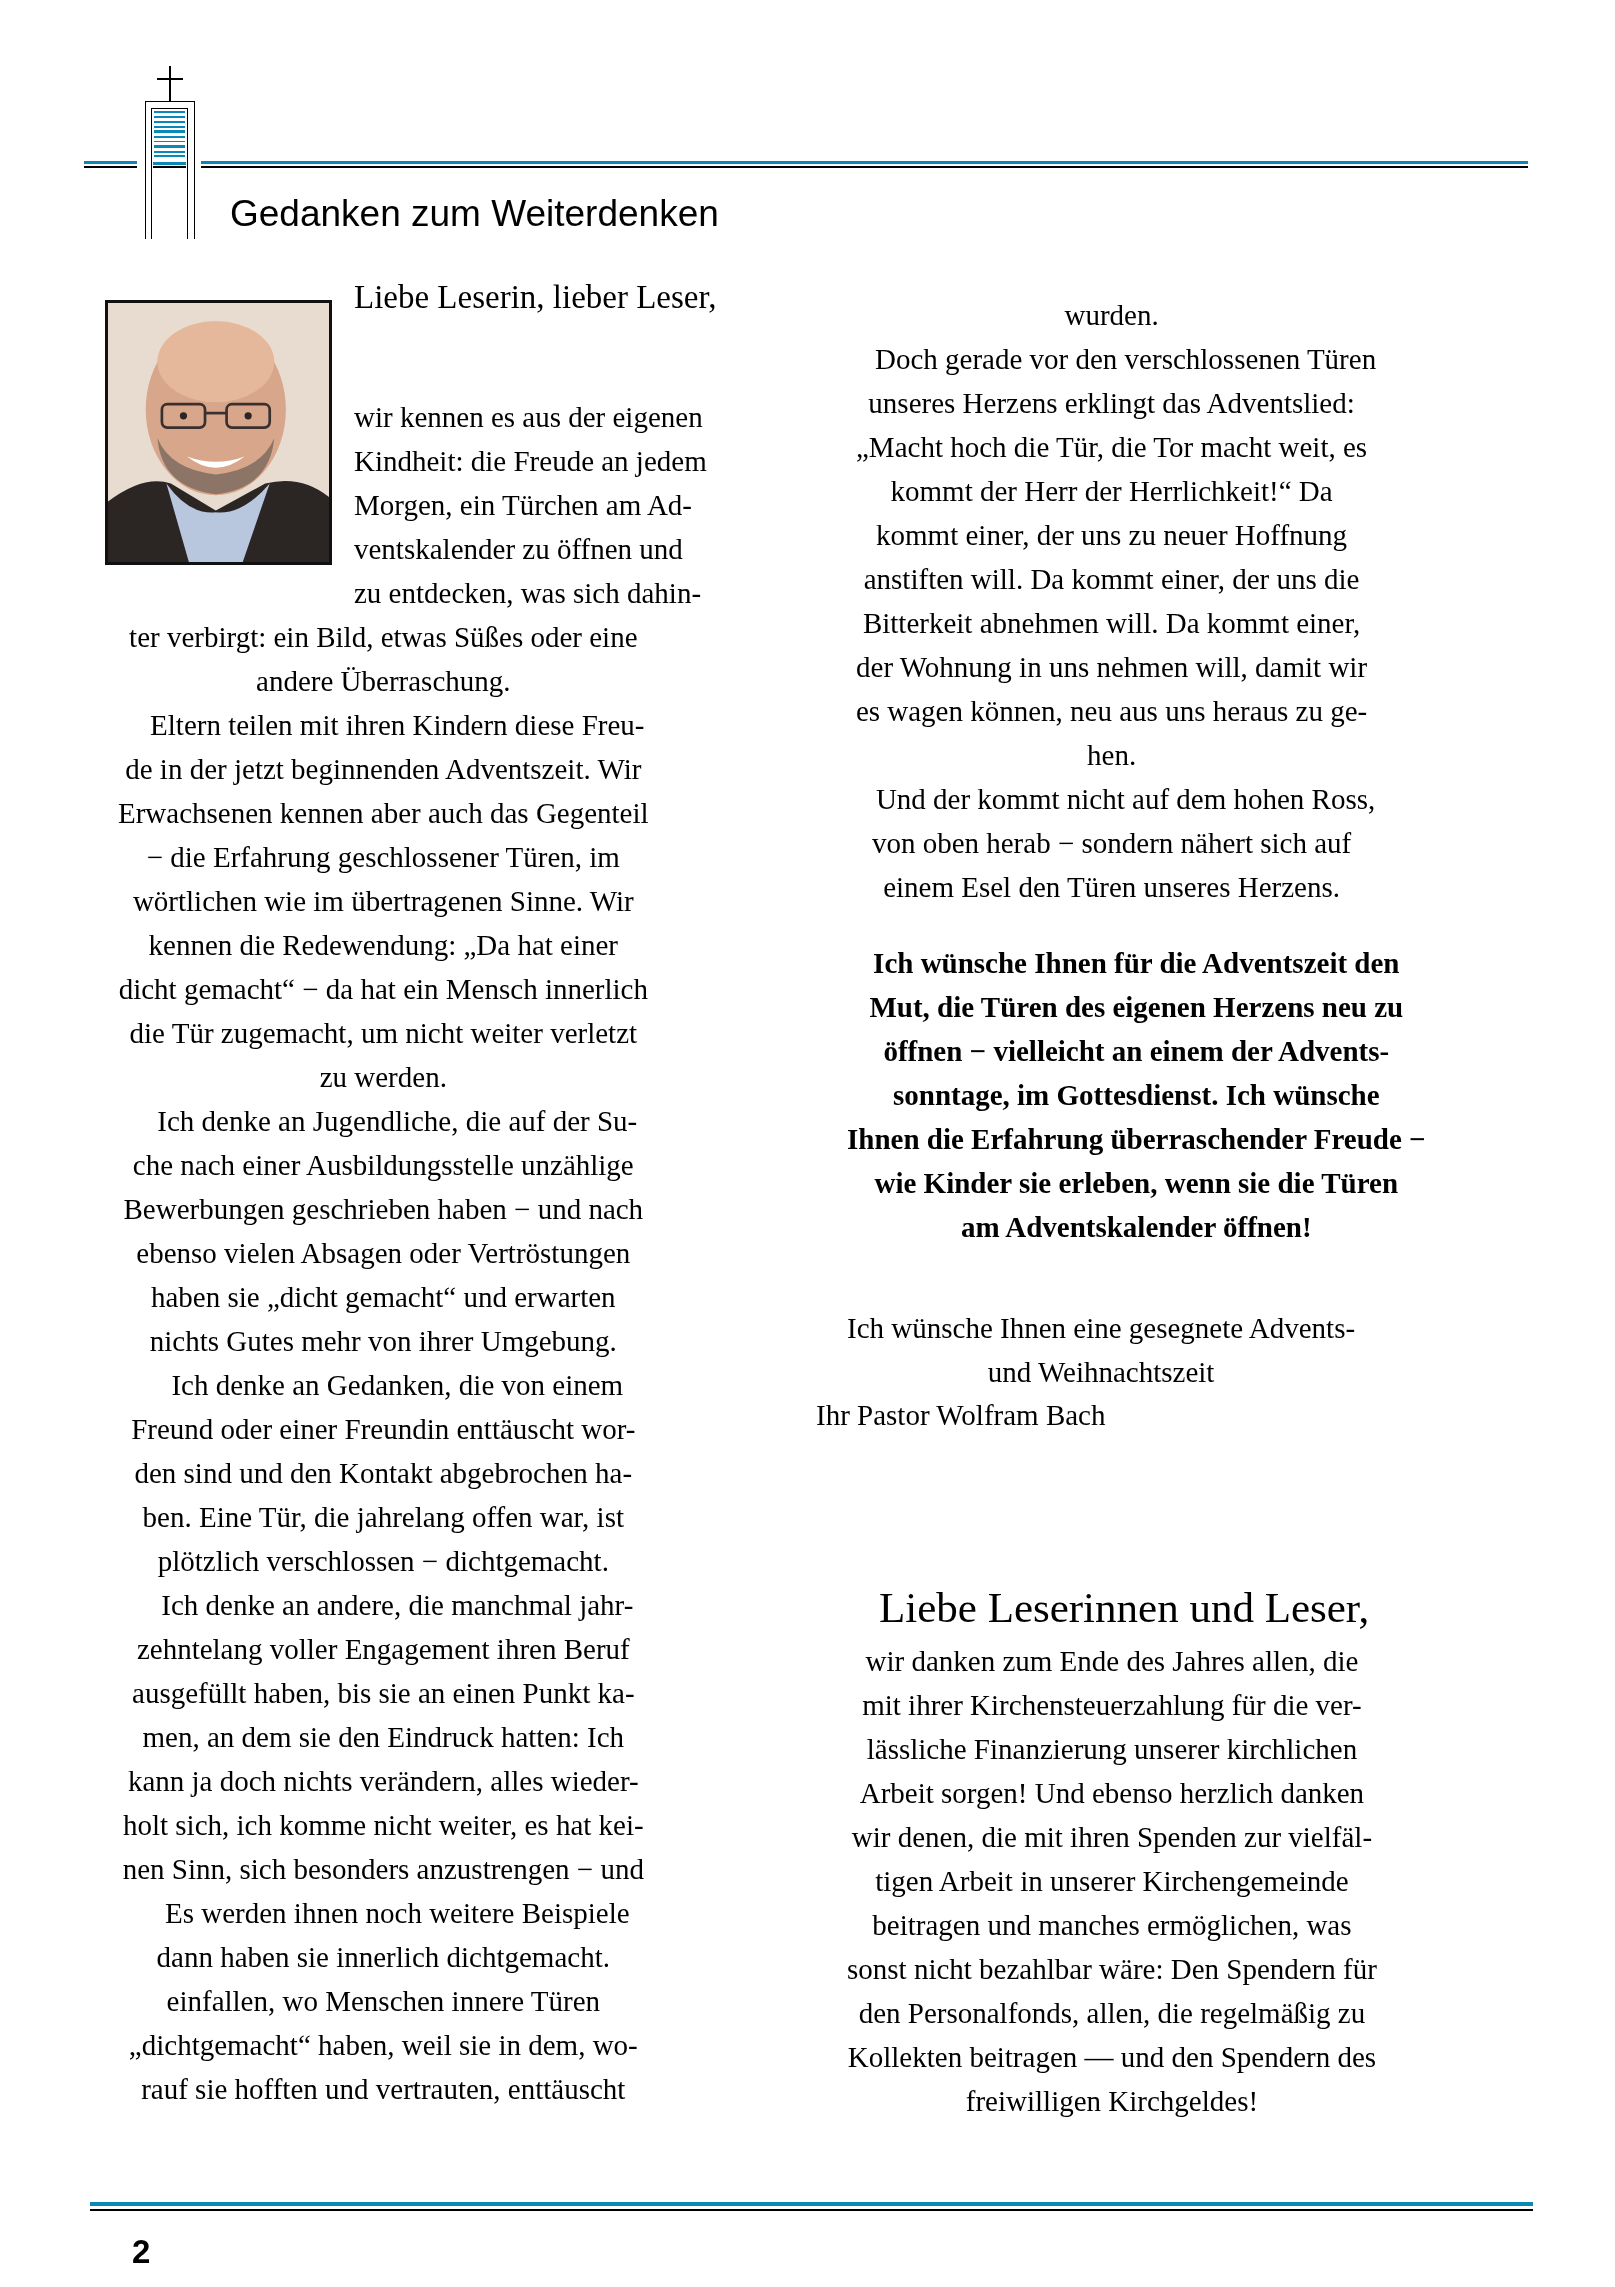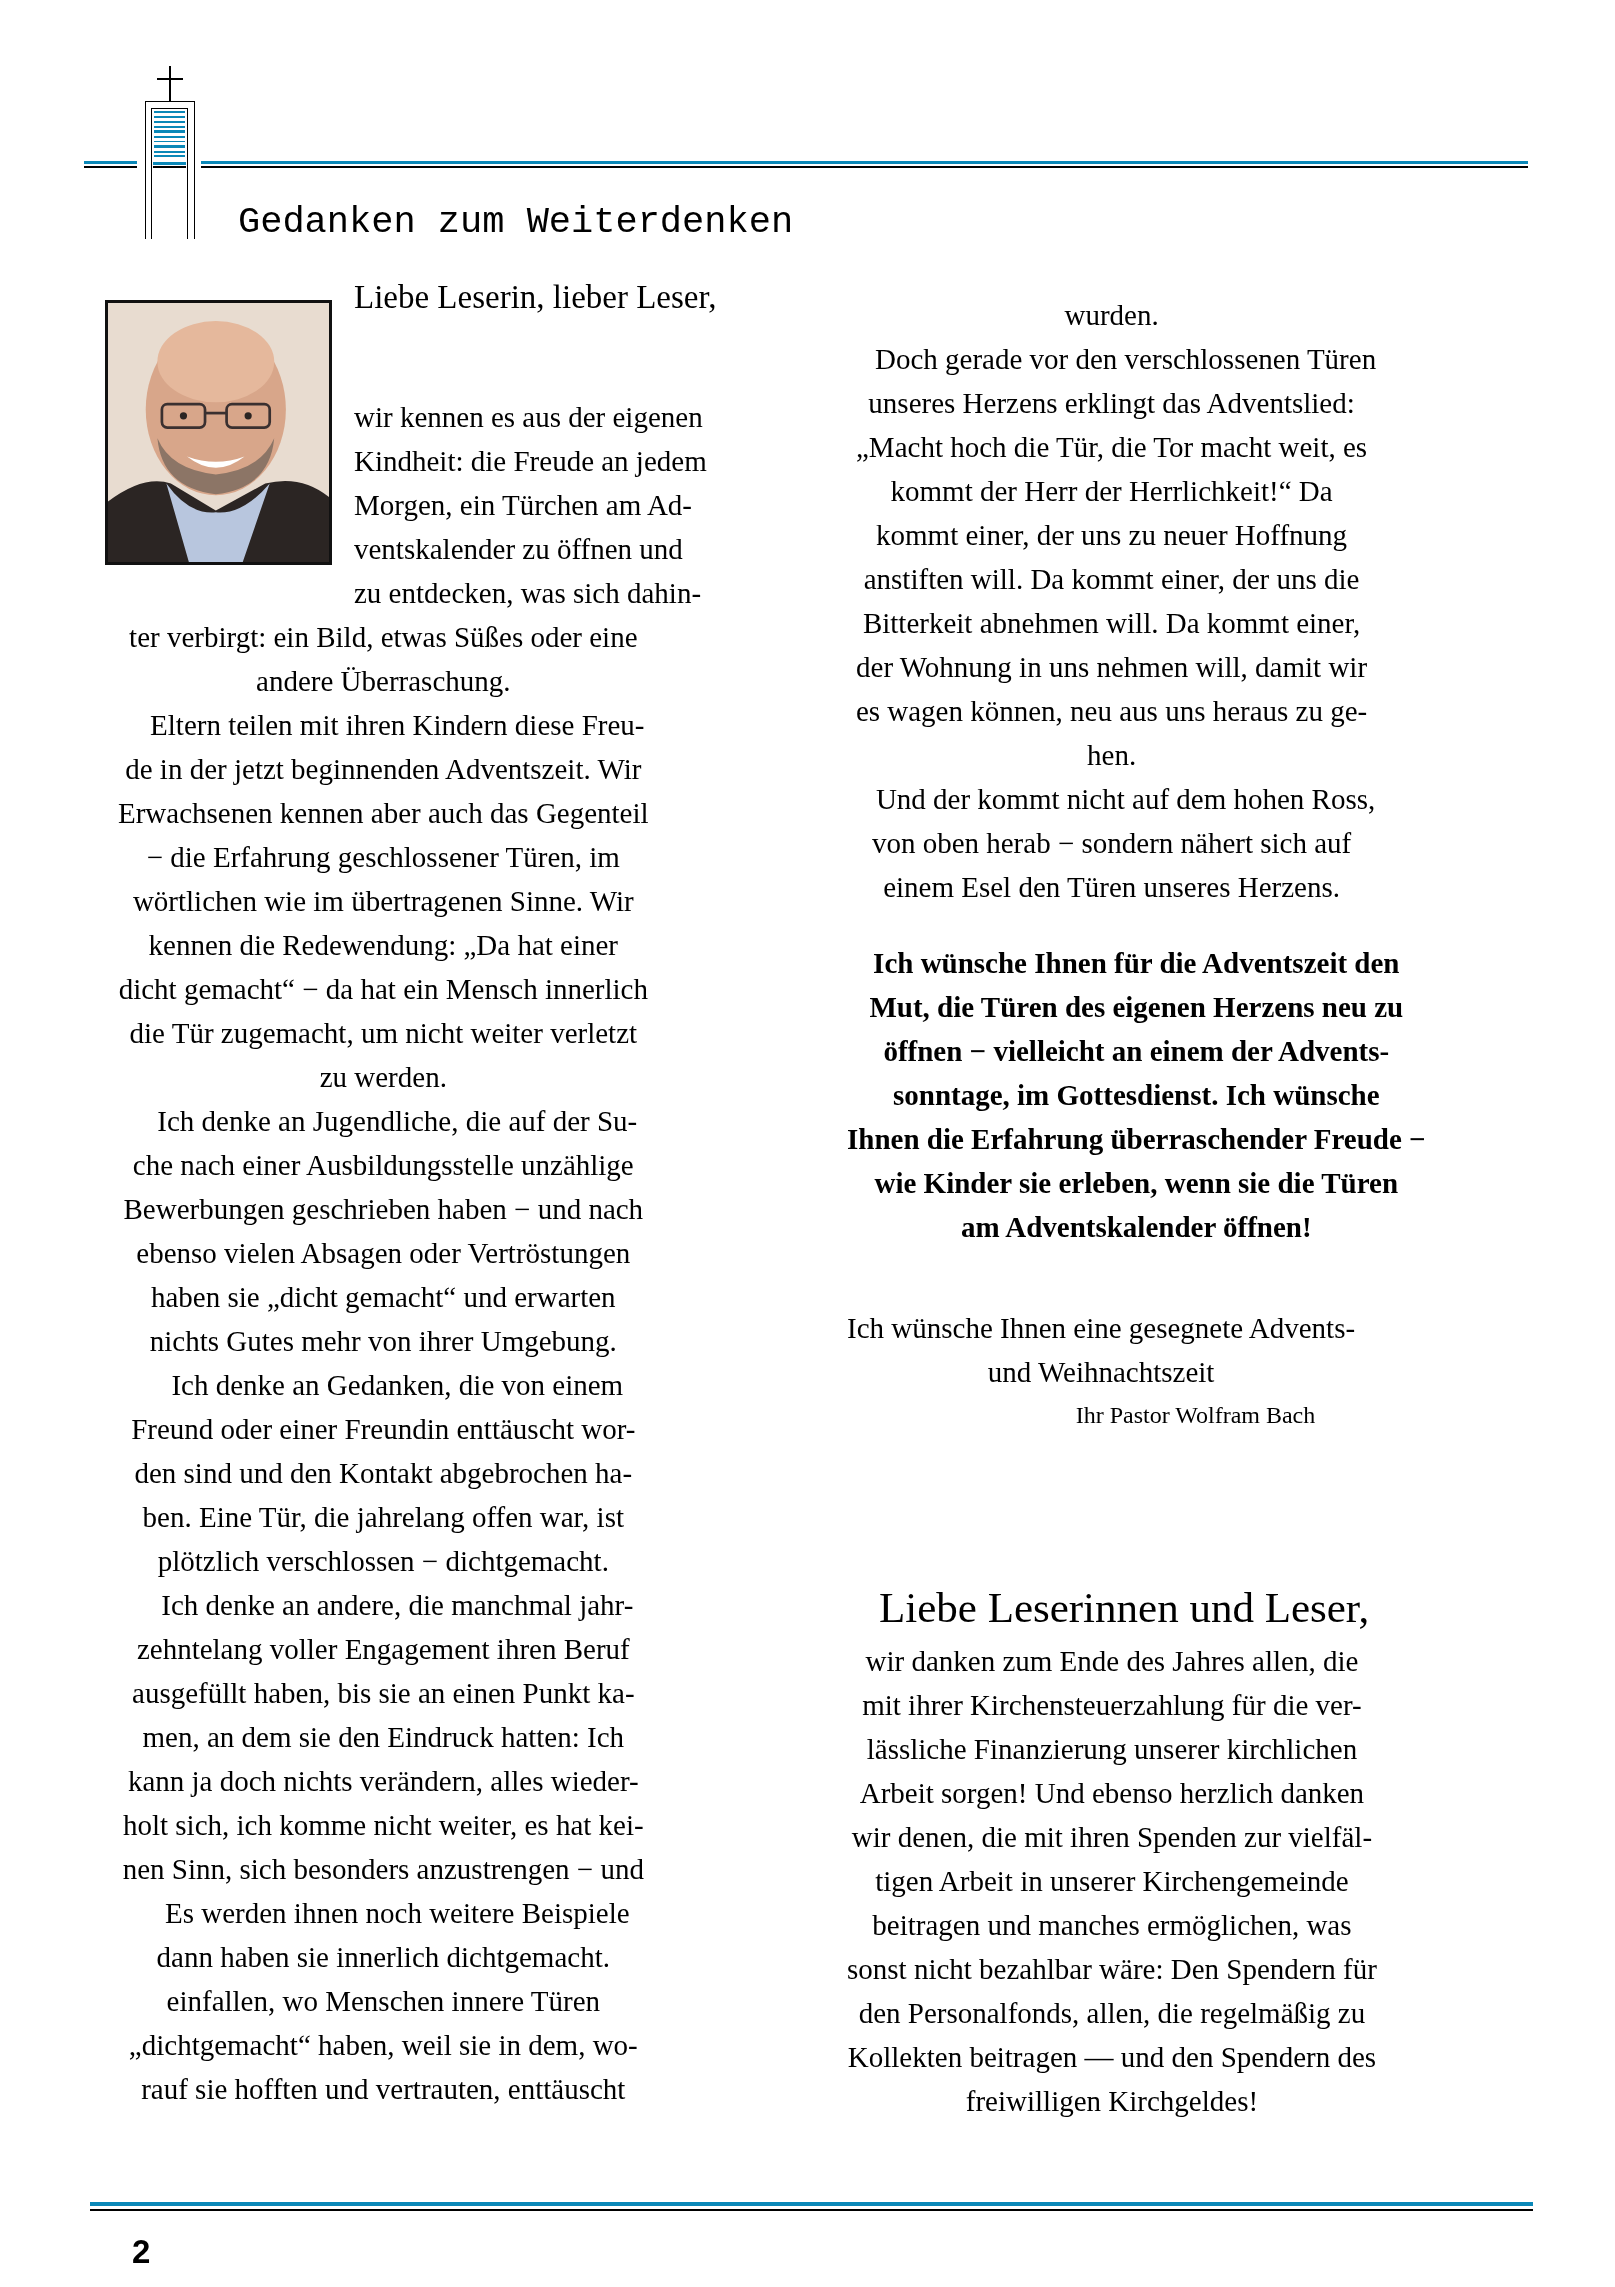--- a/index.html
+++ b/index.html
@@ -12,37 +12,37 @@
     .tower-cross-h { position: absolute; left: 157px; top: 78px; width: 26px; height: 1.8px; background: #000; }
     .tower-glass { position: absolute; left: 154px; top: 111px; width: 31px; height: 50px; }
     .tower-glass i { display: block; height: 1.8px; background: #0a88b8; margin-bottom: 2.8px; }
     .tower-glass i.thick { height: 2.8px; }
     .tower-base { position: absolute; left: 153px; top: 162px; width: 33px; height: 2.8px; background: #0a88b8; }
     .tower-base2 { position: absolute; left: 153px; top: 166px; width: 33px; height: 1.8px; background: #000; }
 
     .rule-teal { position: absolute; height: 2.8px; background: #0a88b8; }
     .rule-black { position: absolute; height: 1.8px; background: #000; }
 
-    .section-title { position: absolute; left: 222px; top: 185px; font-family: Liberation Mono, monospace; font-size: 37px; font-weight: normal; letter-spacing: 0px; margin: 16px; }
+    .section-title { position: absolute; left: 222px; top: 185px; font-family: Liberation Sans, sans-serif; font-size: 37px; font-weight: normal; letter-spacing: 0px; margin: 8px; }
 
     
     .portrait { position: absolute; left: 105px; top: 300px; width: 227px; height: 265px; border: 3.7px solid #111; box-sizing: border-box; overflow: hidden; background: #e9ddd2; }
     .portrait svg { width: 100%; height: 100%; display: block; }
 
     .col { position: absolute; font-size: 29px; line-height: 44px; text-align: center; }
     .indent { text-indent: 28px; }
     .line { display: block; white-space: nowrap; }
 
     .greeting { position: absolute; left: 354px; top: 277px; font-size: 33px; line-height: 41px; white-space: nowrap; }
     .left-wrap { position: absolute; left: 354px; top: 395px; font-size: 29px; line-height: 44px; }
     .left-main { left: 118px; top: 615px; }
     .right-col { left: 847px; top: 293px; }
     .right-2 { left: 847px; top: 941px; font-weight: bold; }
     .right-3 { left: 847px; top: 1306px; }
-    .signature { position: absolute; left: 847px; width: 697px; top: 1393px; font-size: 24px; line-height: 44px; text-align: center; white-space: nowrap; }
+    .signature { position: absolute; left: 816px; width: 697px; top: 1393px; font-size: 29px; line-height: 44px; text-align: left; white-space: nowrap; }
     .second-heading { position: absolute; left: 879px; top: 1587px; font-size: 43px; line-height: 41px; white-space: nowrap; }
     .right-4 { left: 847px; top: 1639px; }
 
     .page-number { position: absolute; left: 132px; top: 2182px; font-family: "Liberation Sans", sans-serif; font-weight: bold; font-size: 33px; }
   </style>
 </head>
 <body>
 
 <div>
   <div class="tower-cross-v"></div>

